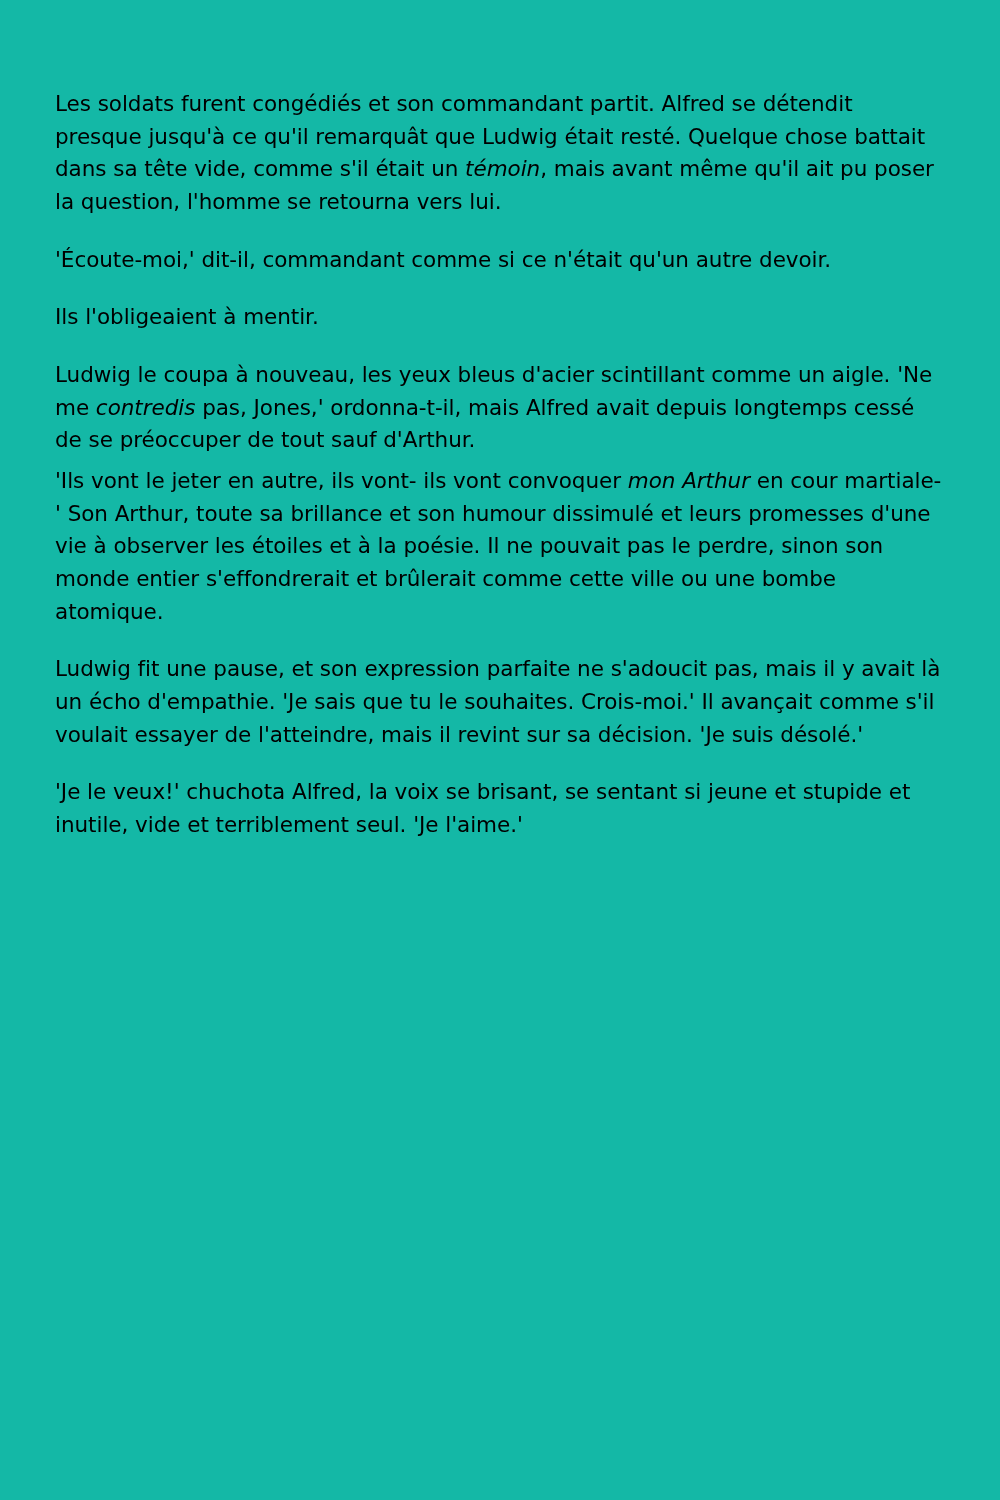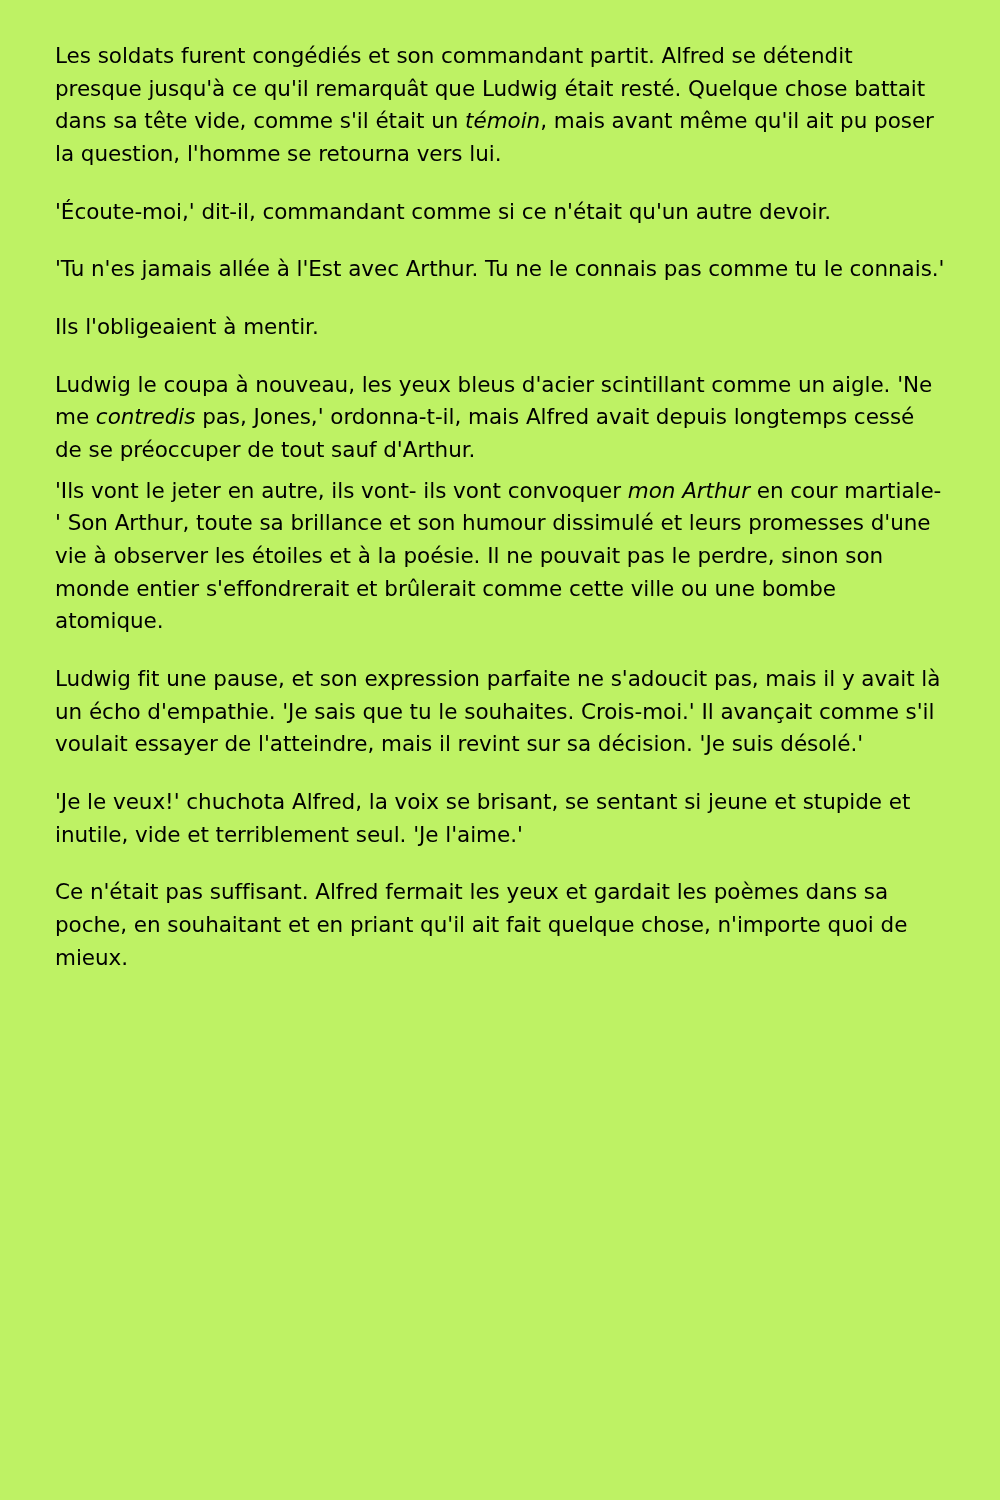--- a/index.html
+++ b/index.html
@@ -10,22 +10,22 @@
   body {
     width: 1000px;
     height: 1500px;
     font-family: "DejaVu Sans", sans-serif;
     color: #000000;
   }
   .page {
     box-sizing: border-box;
     width: 1000px;
     height: 1500px;
-    padding: 40px 55px 40px 55px;
-    background: #bef264;
+    padding: 88px 55px 40px 55px;
+    background: #14b8a6;
   }
   .doc-body {
     font-size: 21.5px;
     line-height: 1.52;
     letter-spacing: -0.05px;
   }
   p.para {
     margin: 0 0 25px 0;
     text-align: left;
   }
@@ -36,21 +36,19 @@
     font-style: italic;
   }
 </style>
 </head>
 <body>
 
 <div class="page">
   <div class="doc-body">
       <p class="para"><span>Les soldats furent congédiés et son commandant partit. Alfred se détendit presque jusqu'à ce qu'il remarquât que Ludwig était resté. Quelque chose battait dans sa tête vide, comme s'il était un </span><em>témoin</em><span>, mais avant même qu'il ait pu poser la question, l'homme se retourna vers lui.</span></p>
       <p class="para"><span>'Écoute-moi,' dit-il, commandant comme si ce n'était qu'un autre devoir.</span></p>
-      <p class="para"><span>'Tu n'es jamais allée à l'Est avec Arthur. Tu ne le connais pas comme tu le connais.'</span></p>
       <p class="para"><span>Ils l'obligeaient à mentir.</span></p>
       <p class="para tight"><span>Ludwig le coupa à nouveau, les yeux bleus d'acier scintillant comme un aigle. 'Ne me </span><em>contredis</em><span> pas, Jones,' ordonna-t-il, mais Alfred avait depuis longtemps cessé de se préoccuper de tout sauf d'Arthur.</span></p>
       <p class="para"><span>'Ils vont le jeter en autre, ils vont- ils vont convoquer </span><em>mon Arthur</em><span> en cour martiale-' Son Arthur, toute sa brillance et son humour dissimulé et leurs promesses d'une vie à observer les étoiles et à la poésie. Il ne pouvait pas le perdre, sinon son monde entier s'effondrerait et brûlerait comme cette ville ou une bombe atomique.</span></p>
       <p class="para"><span>Ludwig fit une pause, et son expression parfaite ne s'adoucit pas, mais il y avait là un écho d'empathie. 'Je sais que tu le souhaites. Crois-moi.' Il avançait comme s'il voulait essayer de l'atteindre, mais il revint sur sa décision. 'Je suis désolé.'</span></p>
       <p class="para"><span>'Je le veux!' chuchota Alfred, la voix se brisant, se sentant si jeune et stupide et inutile, vide et terriblement seul. 'Je l'aime.'</span></p>
-      <p class="para"><span>Ce n'était pas suffisant. Alfred fermait les yeux et gardait les poèmes dans sa poche, en souhaitant et en priant qu'il ait fait quelque chose, n'importe quoi de mieux.</span></p>
     </div>
 </div>
 
 </body></html>

